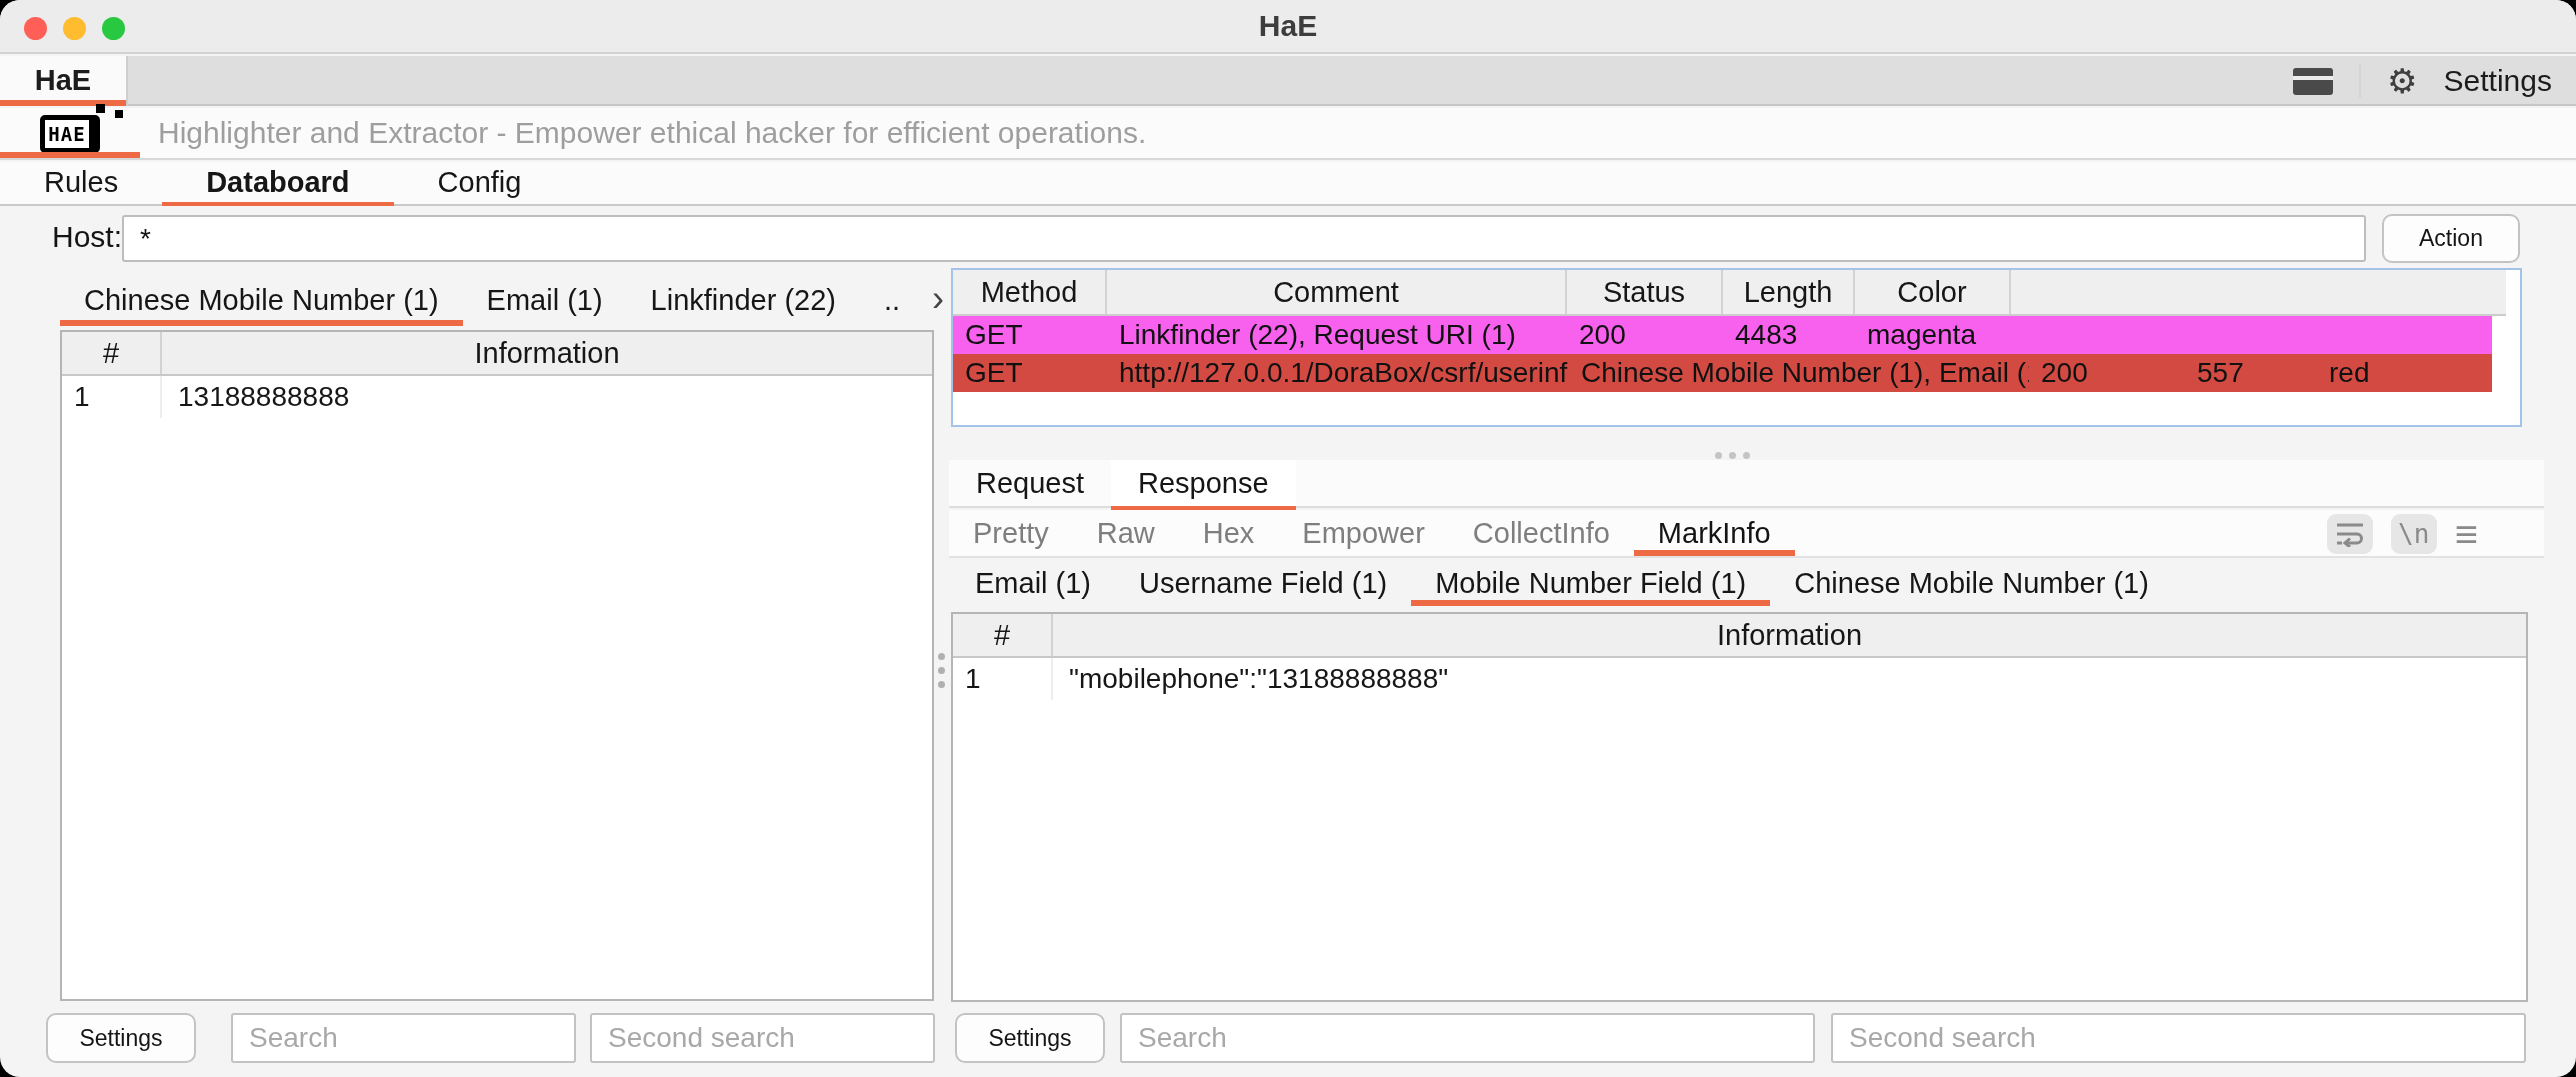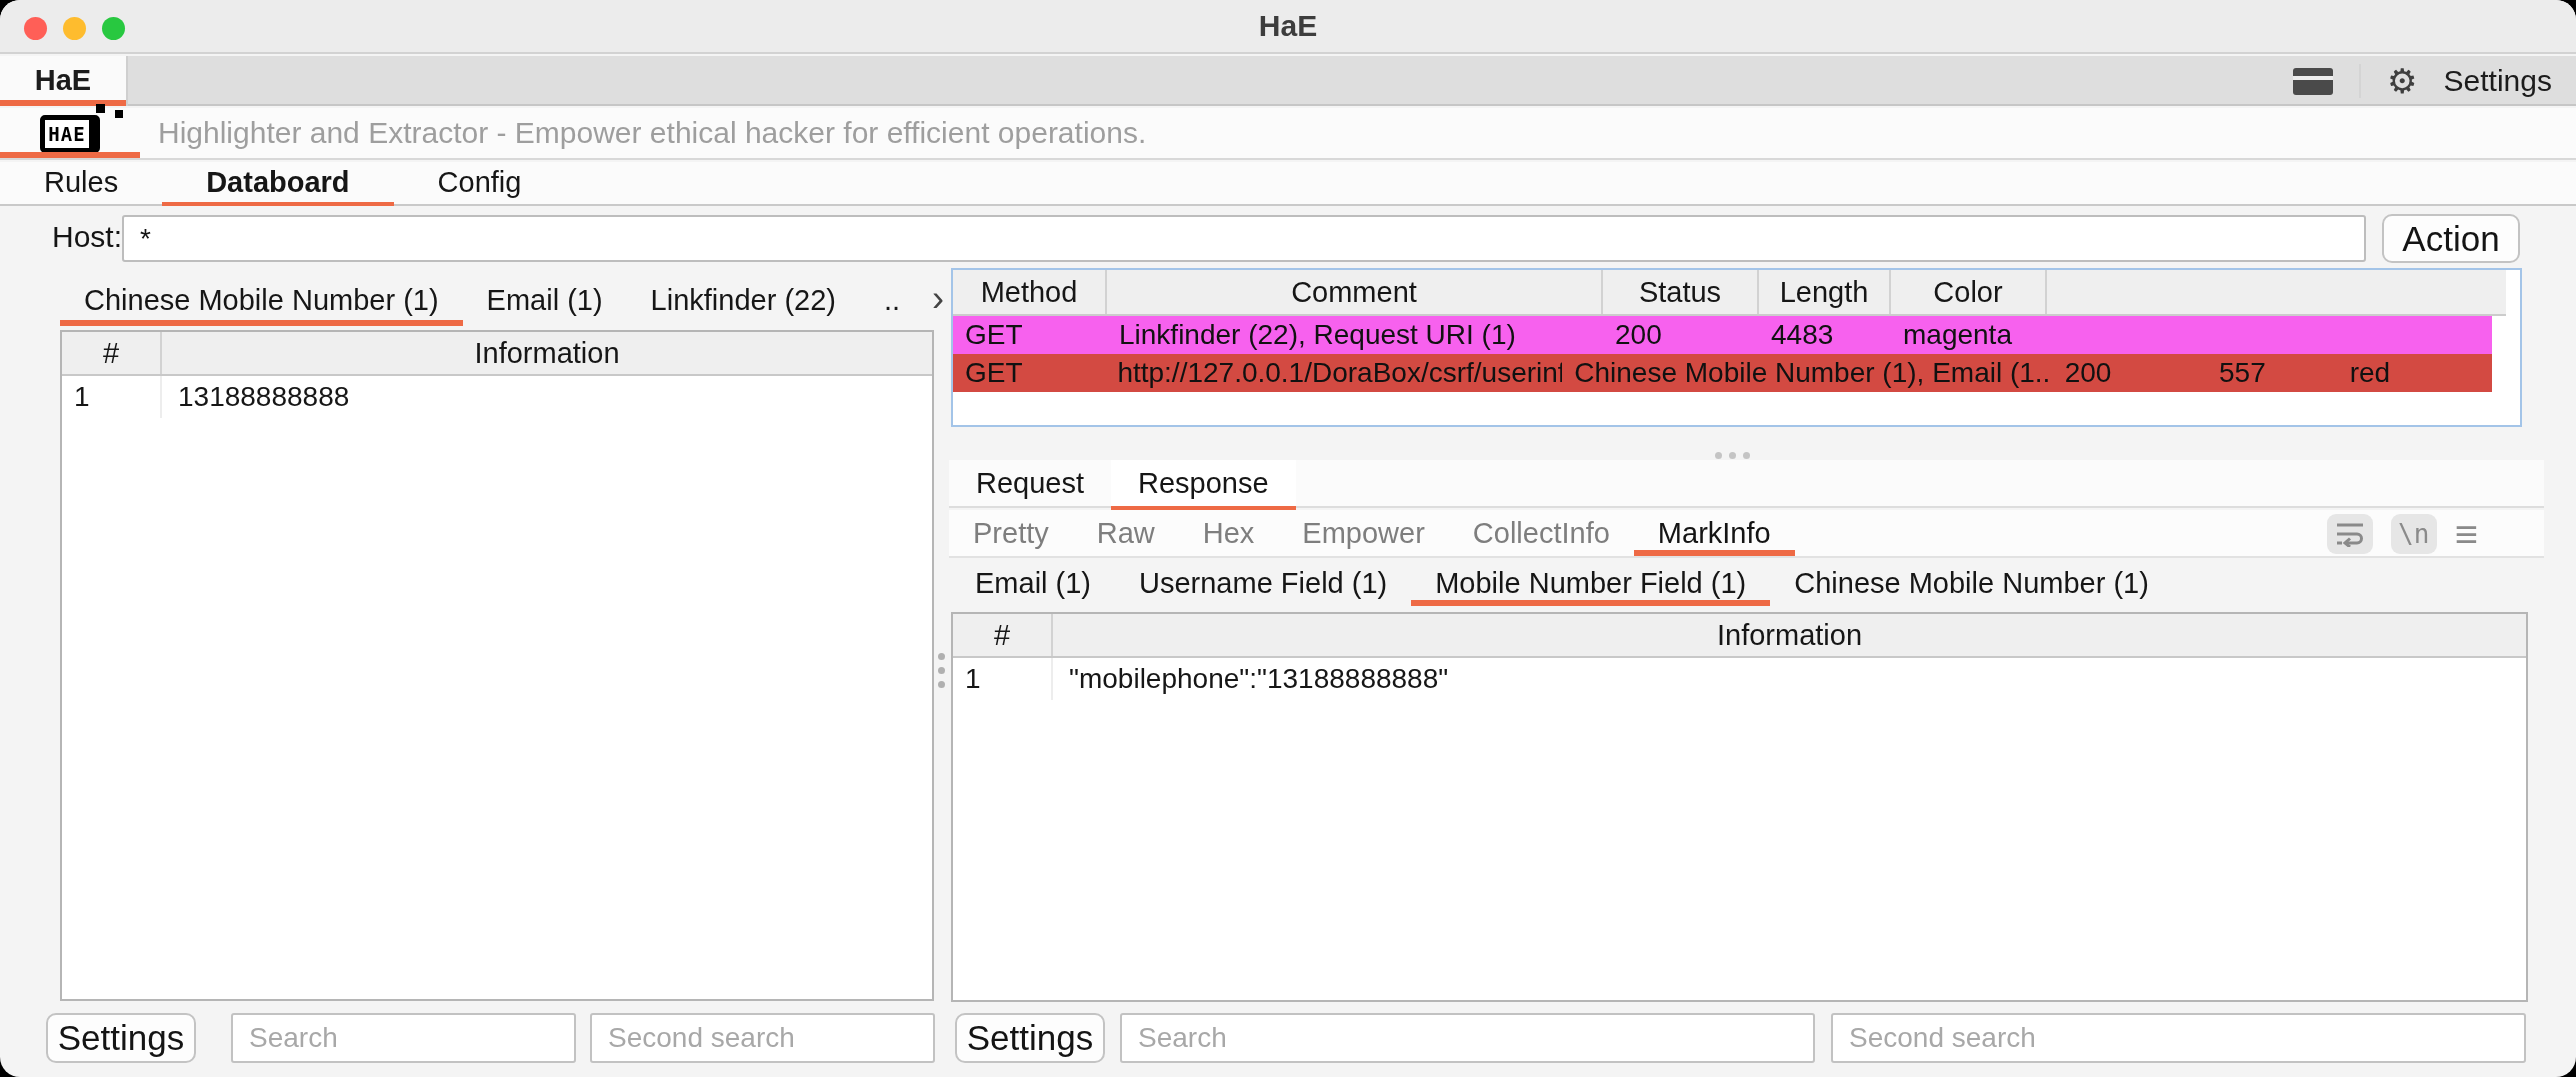--- a/index.html
+++ b/index.html
@@ -35,21 +35,21 @@
   
   .navtabs { position:absolute; left:0; top:162px; width:2576px; height:44px; background:#fbfbfb; border-bottom:2px solid #c9c9c9; display:flex; }
   .navtab { height:44px; line-height:40px; padding:0 44px; font-size:29px; color:#161616; position:relative; }
   .navtab.active { font-weight:700; }
   .navtab.active::after { content:""; position:absolute; left:0; bottom:-2px; width:100%; height:6px; background:#ee6a45; }
 
   
   .hostrow { position:absolute; left:0; top:206px; width:2576px; height:64px; background:#f4f4f4; }
   .hostlabel { position:absolute; left:52px; top:0; height:64px; line-height:62px; font-size:30px; color:#141414; }
   .hostinput { position:absolute; left:122px; top:9px; width:2244px; height:47px; border:2px solid #bdbdbd; border-radius:3px; background:#fff; font-size:28px; padding-left:16px; color:#141414; font-family:inherit; }
-  .btn { border:2px solid #c3c3c3; border-radius:10px; background:#fdfdfd; font-size:35px; color:#141414; text-align:center; font-family:inherit; }
+  .btn { border:2px solid #c3c3c3; border-radius:10px; background:#fdfdfd; font-size:23px; color:#141414; text-align:center; font-family:inherit; }
   .action-btn { position:absolute; left:2382px; top:8px; width:138px; height:49px; line-height:45px; }
 
   
   .ltabs { position:absolute; left:60px; top:276px; height:50px; display:flex; align-items:stretch; }
   .ptab { height:50px; line-height:48px; padding:0 24px; font-size:29px; color:#161616; position:relative; white-space:nowrap; }
   .ptab.active::after { content:""; position:absolute; left:0; bottom:0; width:100%; height:6px; background:#ee6a45; }
   .chev { font-size:36px; color:#444; line-height:46px; padding:0 8px; }
   .chev.down { font-size:30px; }
 
   
@@ -66,21 +66,21 @@
 
   .ltable { left:60px; top:330px; width:874px; height:671px; }
   .rtable { left:951px; top:612px; width:1577px; height:390px; }
 
   
   .urltable { position:absolute; left:951px; top:268px; width:1571px; height:159px; background:#fff; border:2px solid #a3c4e8; overflow:hidden; }
   .uhead { display:flex; height:46px; background:#efefef; border-bottom:2px solid #cccccc; width:1553px; }
   .uh { font-size:29px; line-height:44px; text-align:center; color:#161616; border-right:2px solid #d2d2d2; }
   .urow { display:flex; height:38px; width:1539px; }
   .uc { font-size:28px; line-height:38px; color:#111; padding-left:12px; white-space:nowrap; overflow:hidden; }
-  .c-method { width:154px; } .c-url { width:462px; } .c-comment { width:496px; }
+  .c-method { width:154px; } .c-url { width:462px; } .c-comment { width:460px; }
   .c-status { width:156px; } .c-length { width:132px; } .c-color { width:156px; }
   .c-fill { width:14px; border-right:none; }
 
   
   .vgrip { position:absolute; left:938px; top:653px; display:flex; flex-direction:column; gap:7px; }
   .vgrip i, .hgrip i { width:7px; height:7px; border-radius:50%; background:#b0b0b0; display:block; }
   .hgrip { position:absolute; left:1715px; top:452px; display:flex; gap:7px; }
   .hgrip i { background:#c4c4c4; }
 
   

